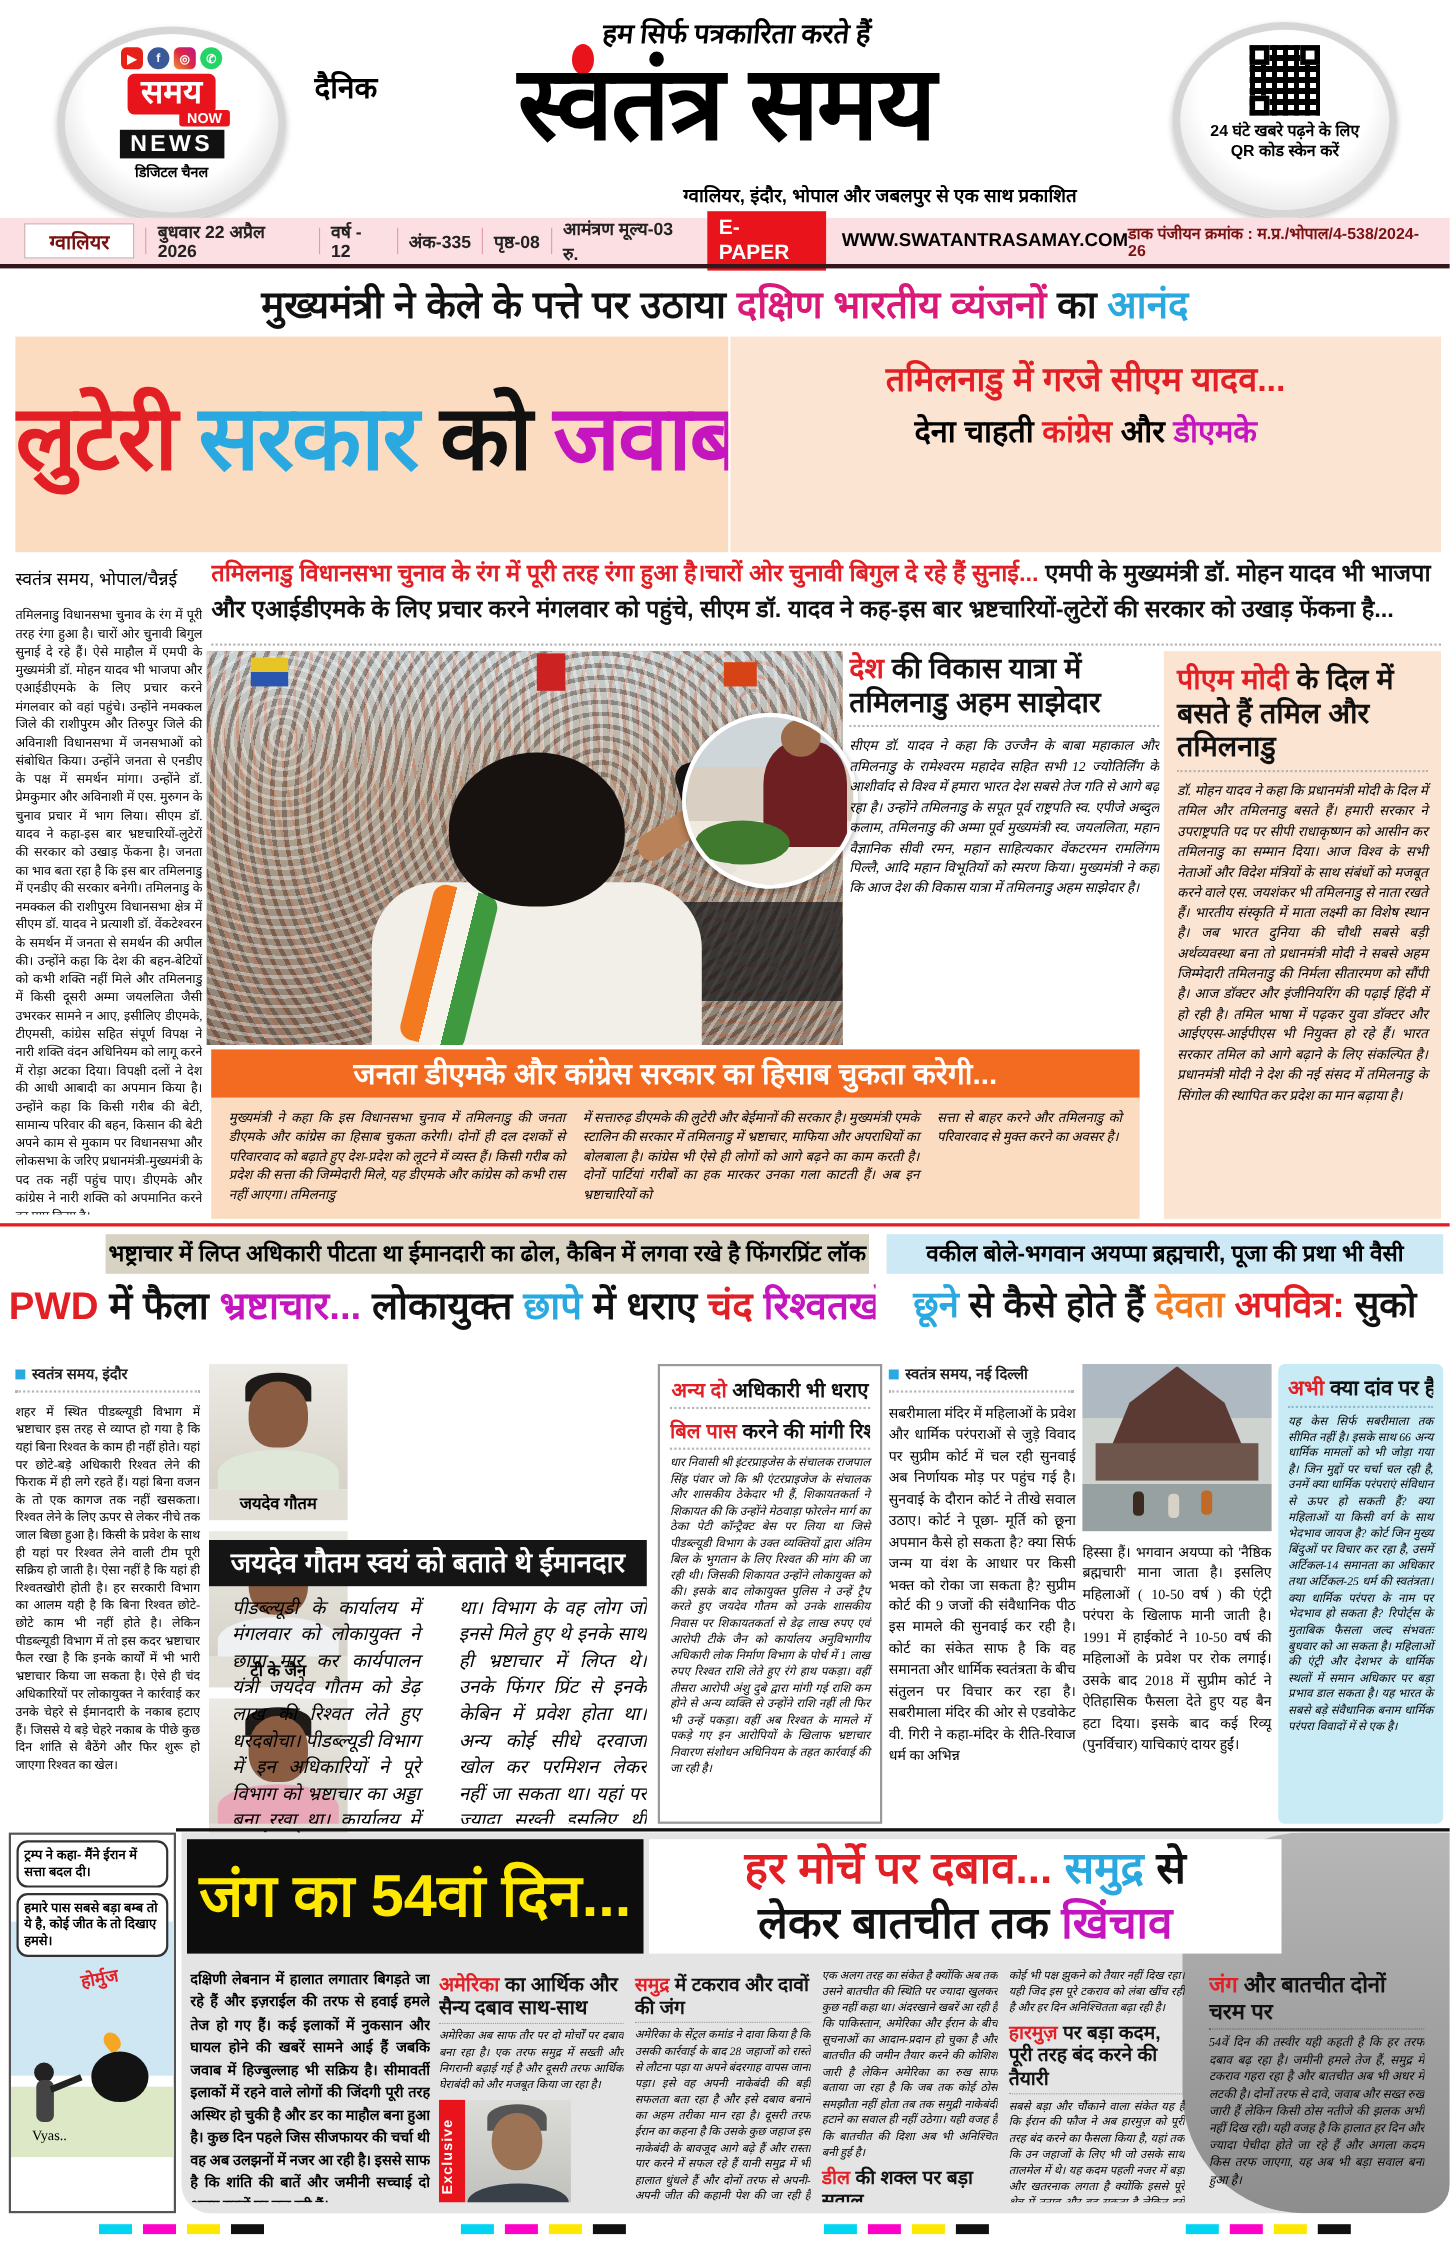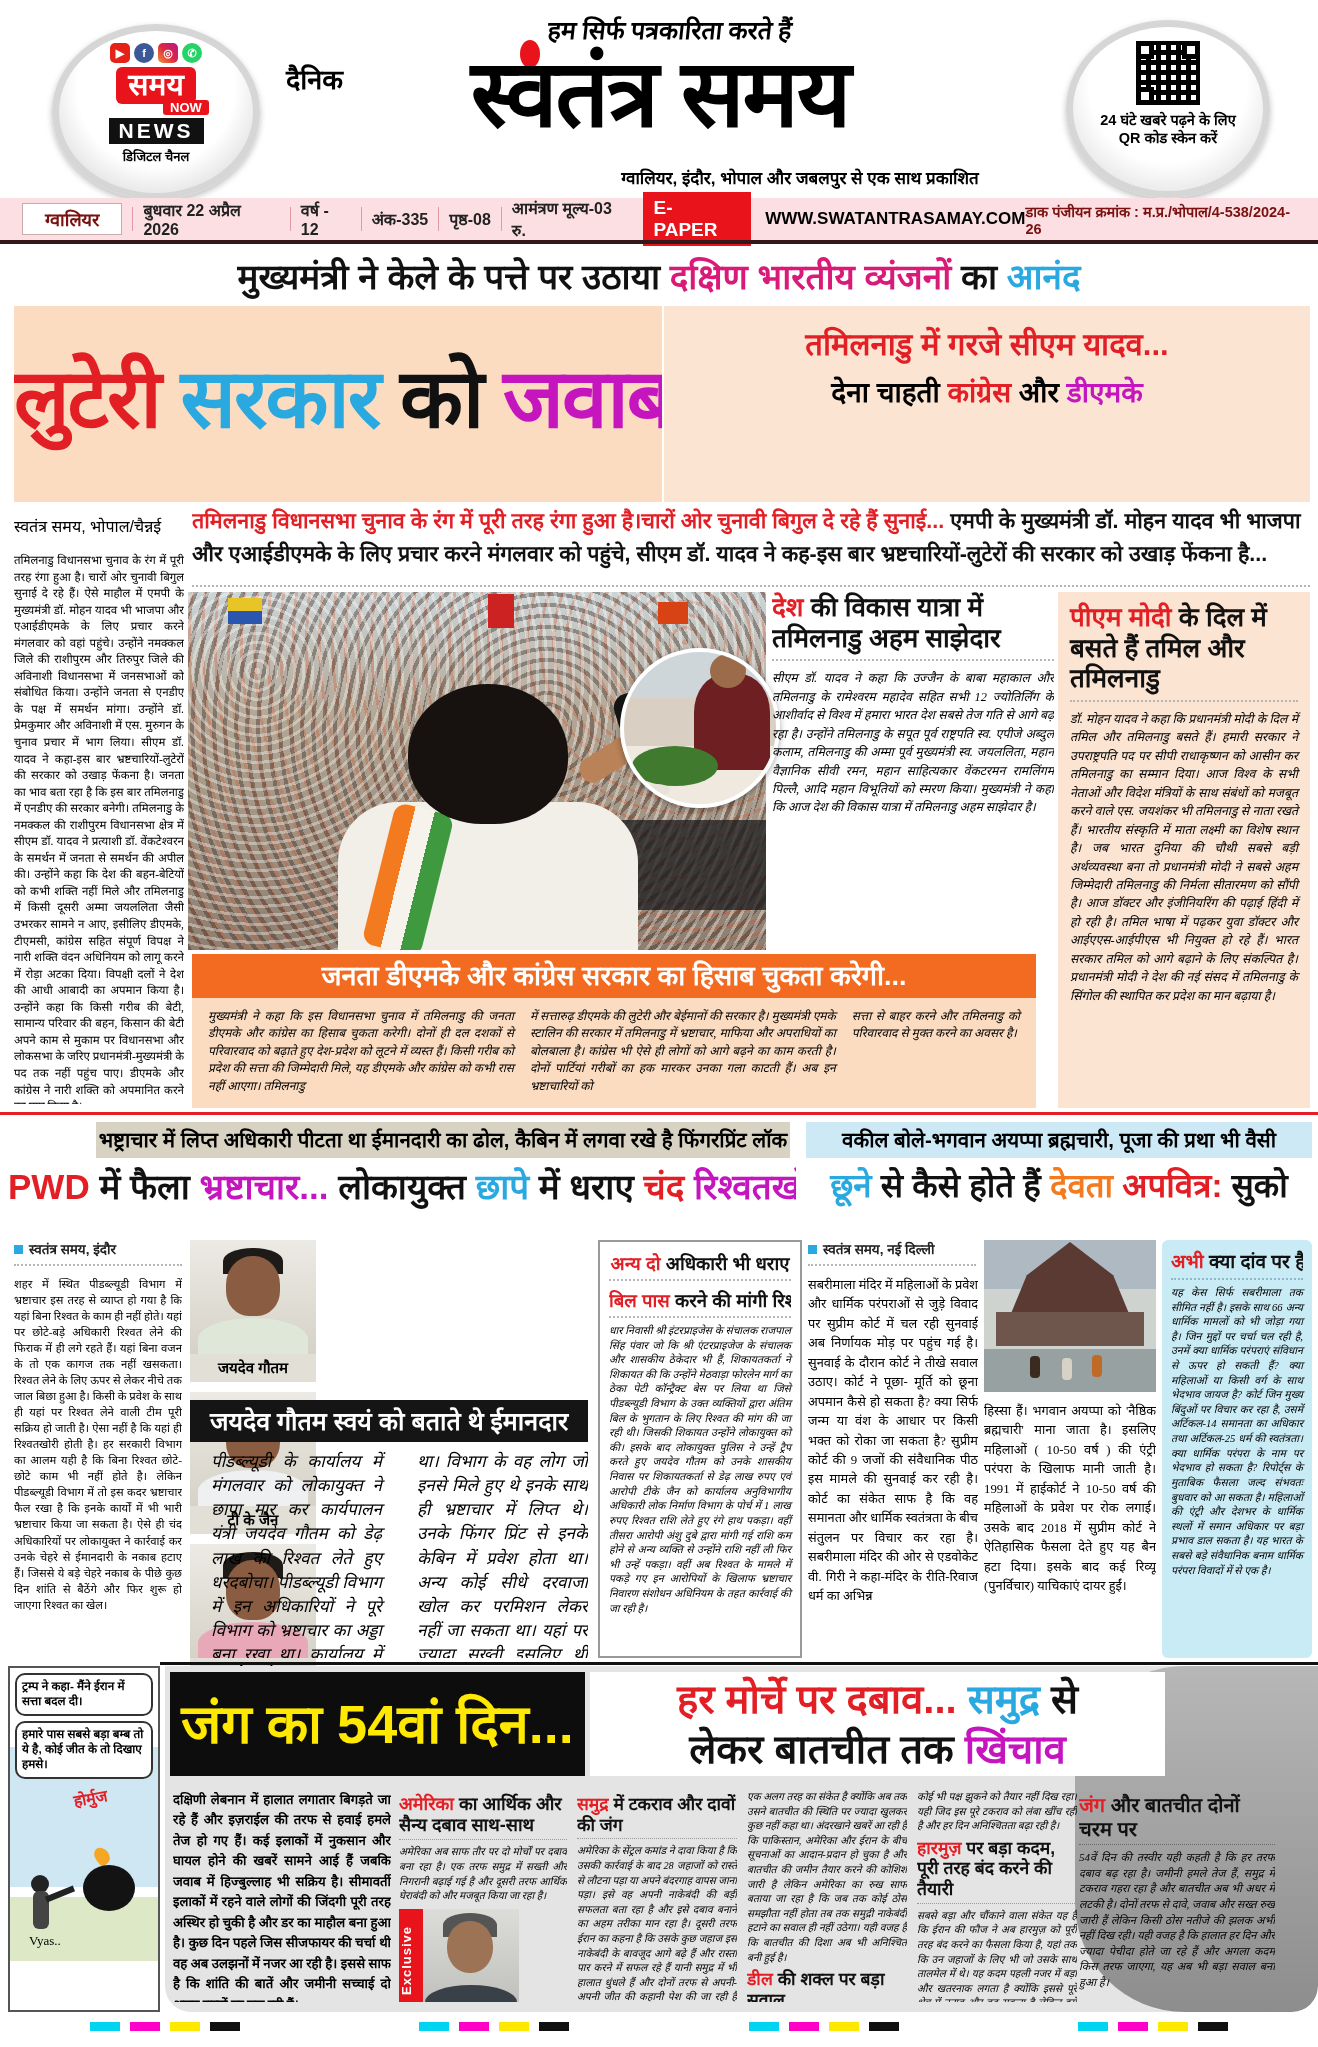--- a/index.html
+++ b/index.html
@@ -214,21 +214,21 @@
       background:linear-gradient(180deg,#dcdcd8,#bdbdb9);}
   .zahid .head{position:absolute;left:24px;top:12px;width:46px;height:52px;background:#9c7354;
       border-radius:48%;}
   .zahid .hair{position:absolute;left:20px;top:4px;width:54px;height:24px;background:#555;
       border-radius:50% 50% 0 0;}
   .zahid .shirt{position:absolute;left:2px;bottom:-6px;width:92px;height:34px;background:#394048;
       border-radius:50% 50% 0 0;}
   #wcolC{left:412px;width:160px;}
   #wcolD{left:582px;width:160px;}
   #wcolE{left:752px;width:160px;}
-  #wcolF{left:914px;width:196px;}
+  #wcolF{left:934px;width:196px;}
   #wcolF .whead{font-size:20px;border-bottom:1px dotted #666;}
   #wcolF .wtxt{font-size:11px;font-style:italic;}
 
   
   #cmyk{left:0;top:2022px;width:1318px;display:flex;justify-content:space-around;}
   .cg{display:flex;gap:10px;}
   .cg i{width:30px;height:9px;display:block;}
   .cg .c{background:#00d4f0;} .cg .m{background:#ff00c8;} .cg .y{background:#ffe800;} .cg .k{background:#101010;}
 </style>
 </head>

